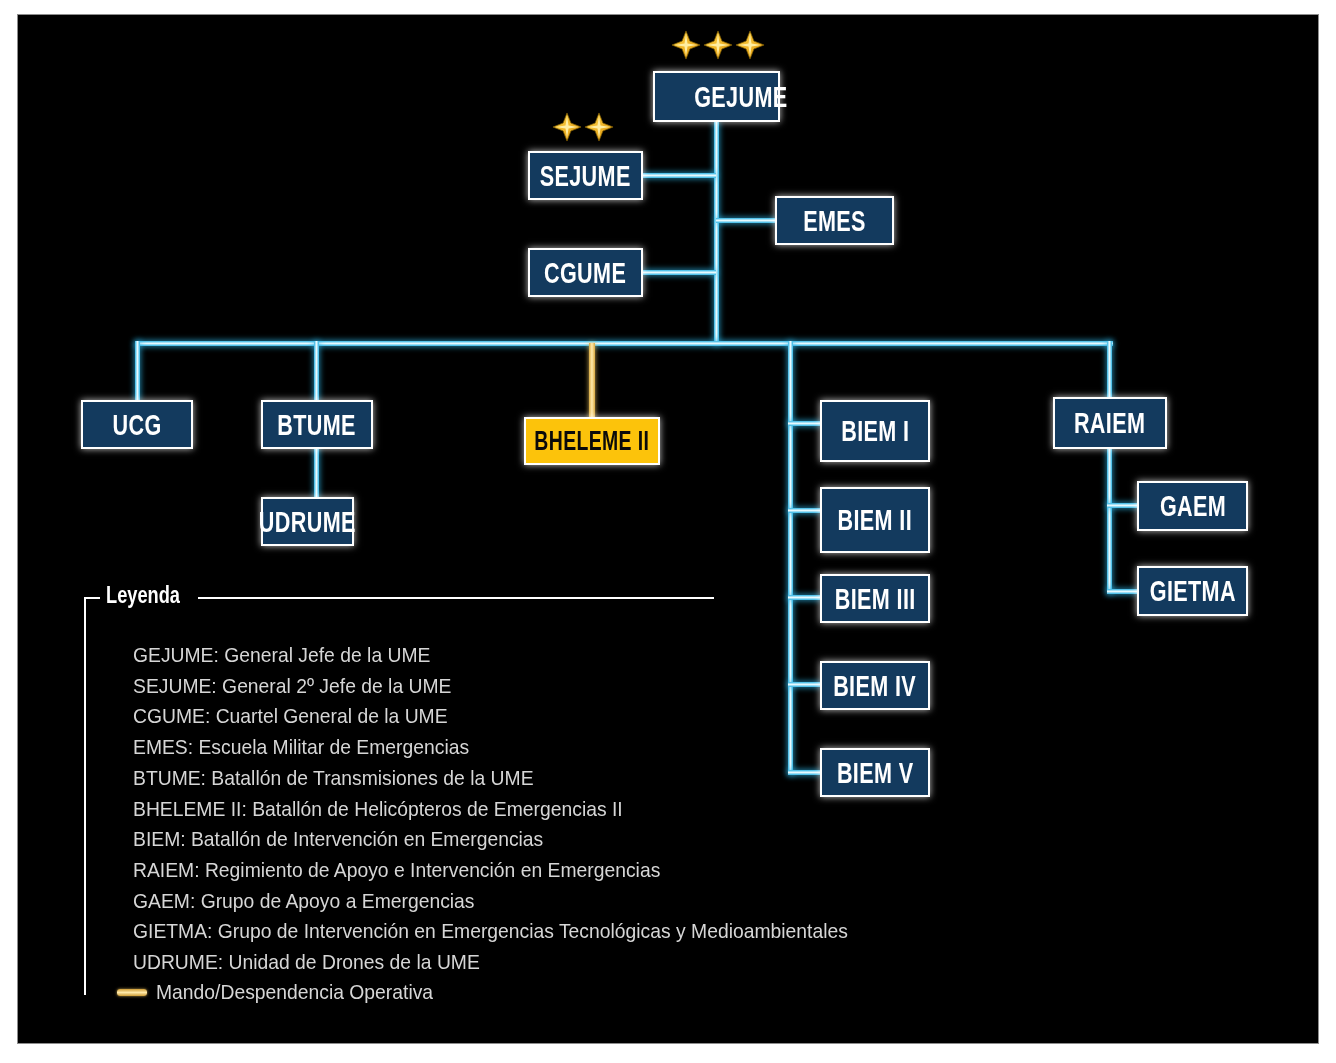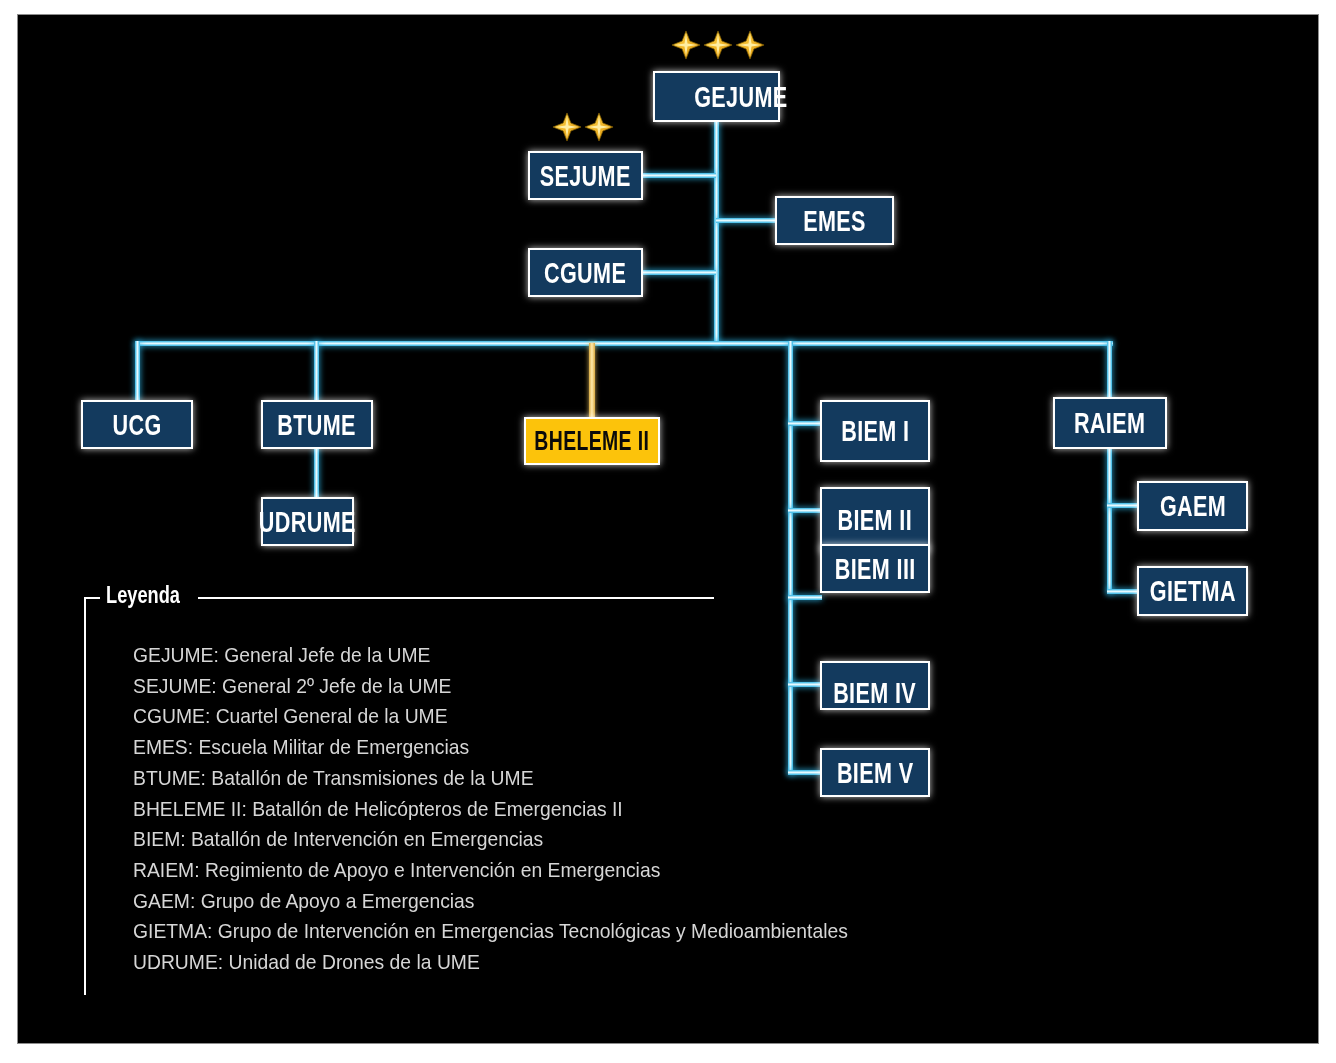--- a/index.html
+++ b/index.html
@@ -55,22 +55,22 @@
   .n-gejume  { left:653px; top:71px;  width:127px; height:51px;padding-left:48px; }
   .n-sejume  { left:528px; top:151px; width:115px; height:49px; }
   .n-cgume   { left:528px; top:248px; width:115px; height:49px; }
   .n-emes    { left:775px; top:196px; width:119px; height:49px; }
   .n-ucg     { left:81px;  top:400px; width:112px; height:49px; }
   .n-btume   { left:261px; top:400px; width:112px; height:49px; }
   .n-udrume  { left:261px; top:497px; width:93px; height:49px; }
   .n-bheleme { left:524px; top:417px; width:136px; height:48px; }
   .n-biem1   { left:820px; top:400px; width:110px; height:62px; }
   .n-biem2   { left:820px; top:487px; width:110px; height:66px; }
-  .n-biem3   { left:820px; top:544px; width:110px; height:49px; }
-  .n-biem4   { left:820px; top:661px; width:110px; height:49px;align-items:flex-end; }
+  .n-biem3   { left:820px; top:574px; width:110px; height:49px; }
+  .n-biem4   { left:820px; top:661px; width:110px; height:49px; }
   .n-biem5   { left:820px; top:748px; width:110px; height:49px; }
   .n-raiem   { left:1053px;top:397px; width:114px; height:52px; }
   .n-gaem    { left:1137px;top:481px; width:111px; height:50px; }
   .n-gietma  { left:1137px;top:566px; width:111px; height:50px; }
   
   .stars { position:absolute; z-index:3; display:flex; gap:2px; }
   .stars-gejume { left:671px; top:30px; }
   .stars-sejume { left:552px; top:112px; }
   .star { width:30px; height:30px; display:block; }
   
@@ -219,13 +219,17 @@
     <li>CGUME: Cuartel General de la UME</li>
     <li>EMES: Escuela Militar de Emergencias</li>
     <li>BTUME: Batallón de Transmisiones de la UME</li>
     <li>BHELEME II: Batallón de Helicópteros de Emergencias II</li>
     <li>BIEM: Batallón de Intervención en Emergencias</li>
     <li>RAIEM: Regimiento de Apoyo e Intervención en Emergencias</li>
     <li>GAEM: Grupo de Apoyo a Emergencias</li>
     <li>GIETMA: Grupo de Intervención en Emergencias Tecnológicas y Medioambientales</li>
     <li>UDRUME: Unidad de Drones de la UME</li>
   </ul>
+  <div class="mando-row">
+    <span class="mando-swatch"></span>
+    <span class="mando-label">Mando/Despendencia Operativa</span>
+  </div>
 </div>
 
 </body></html>

